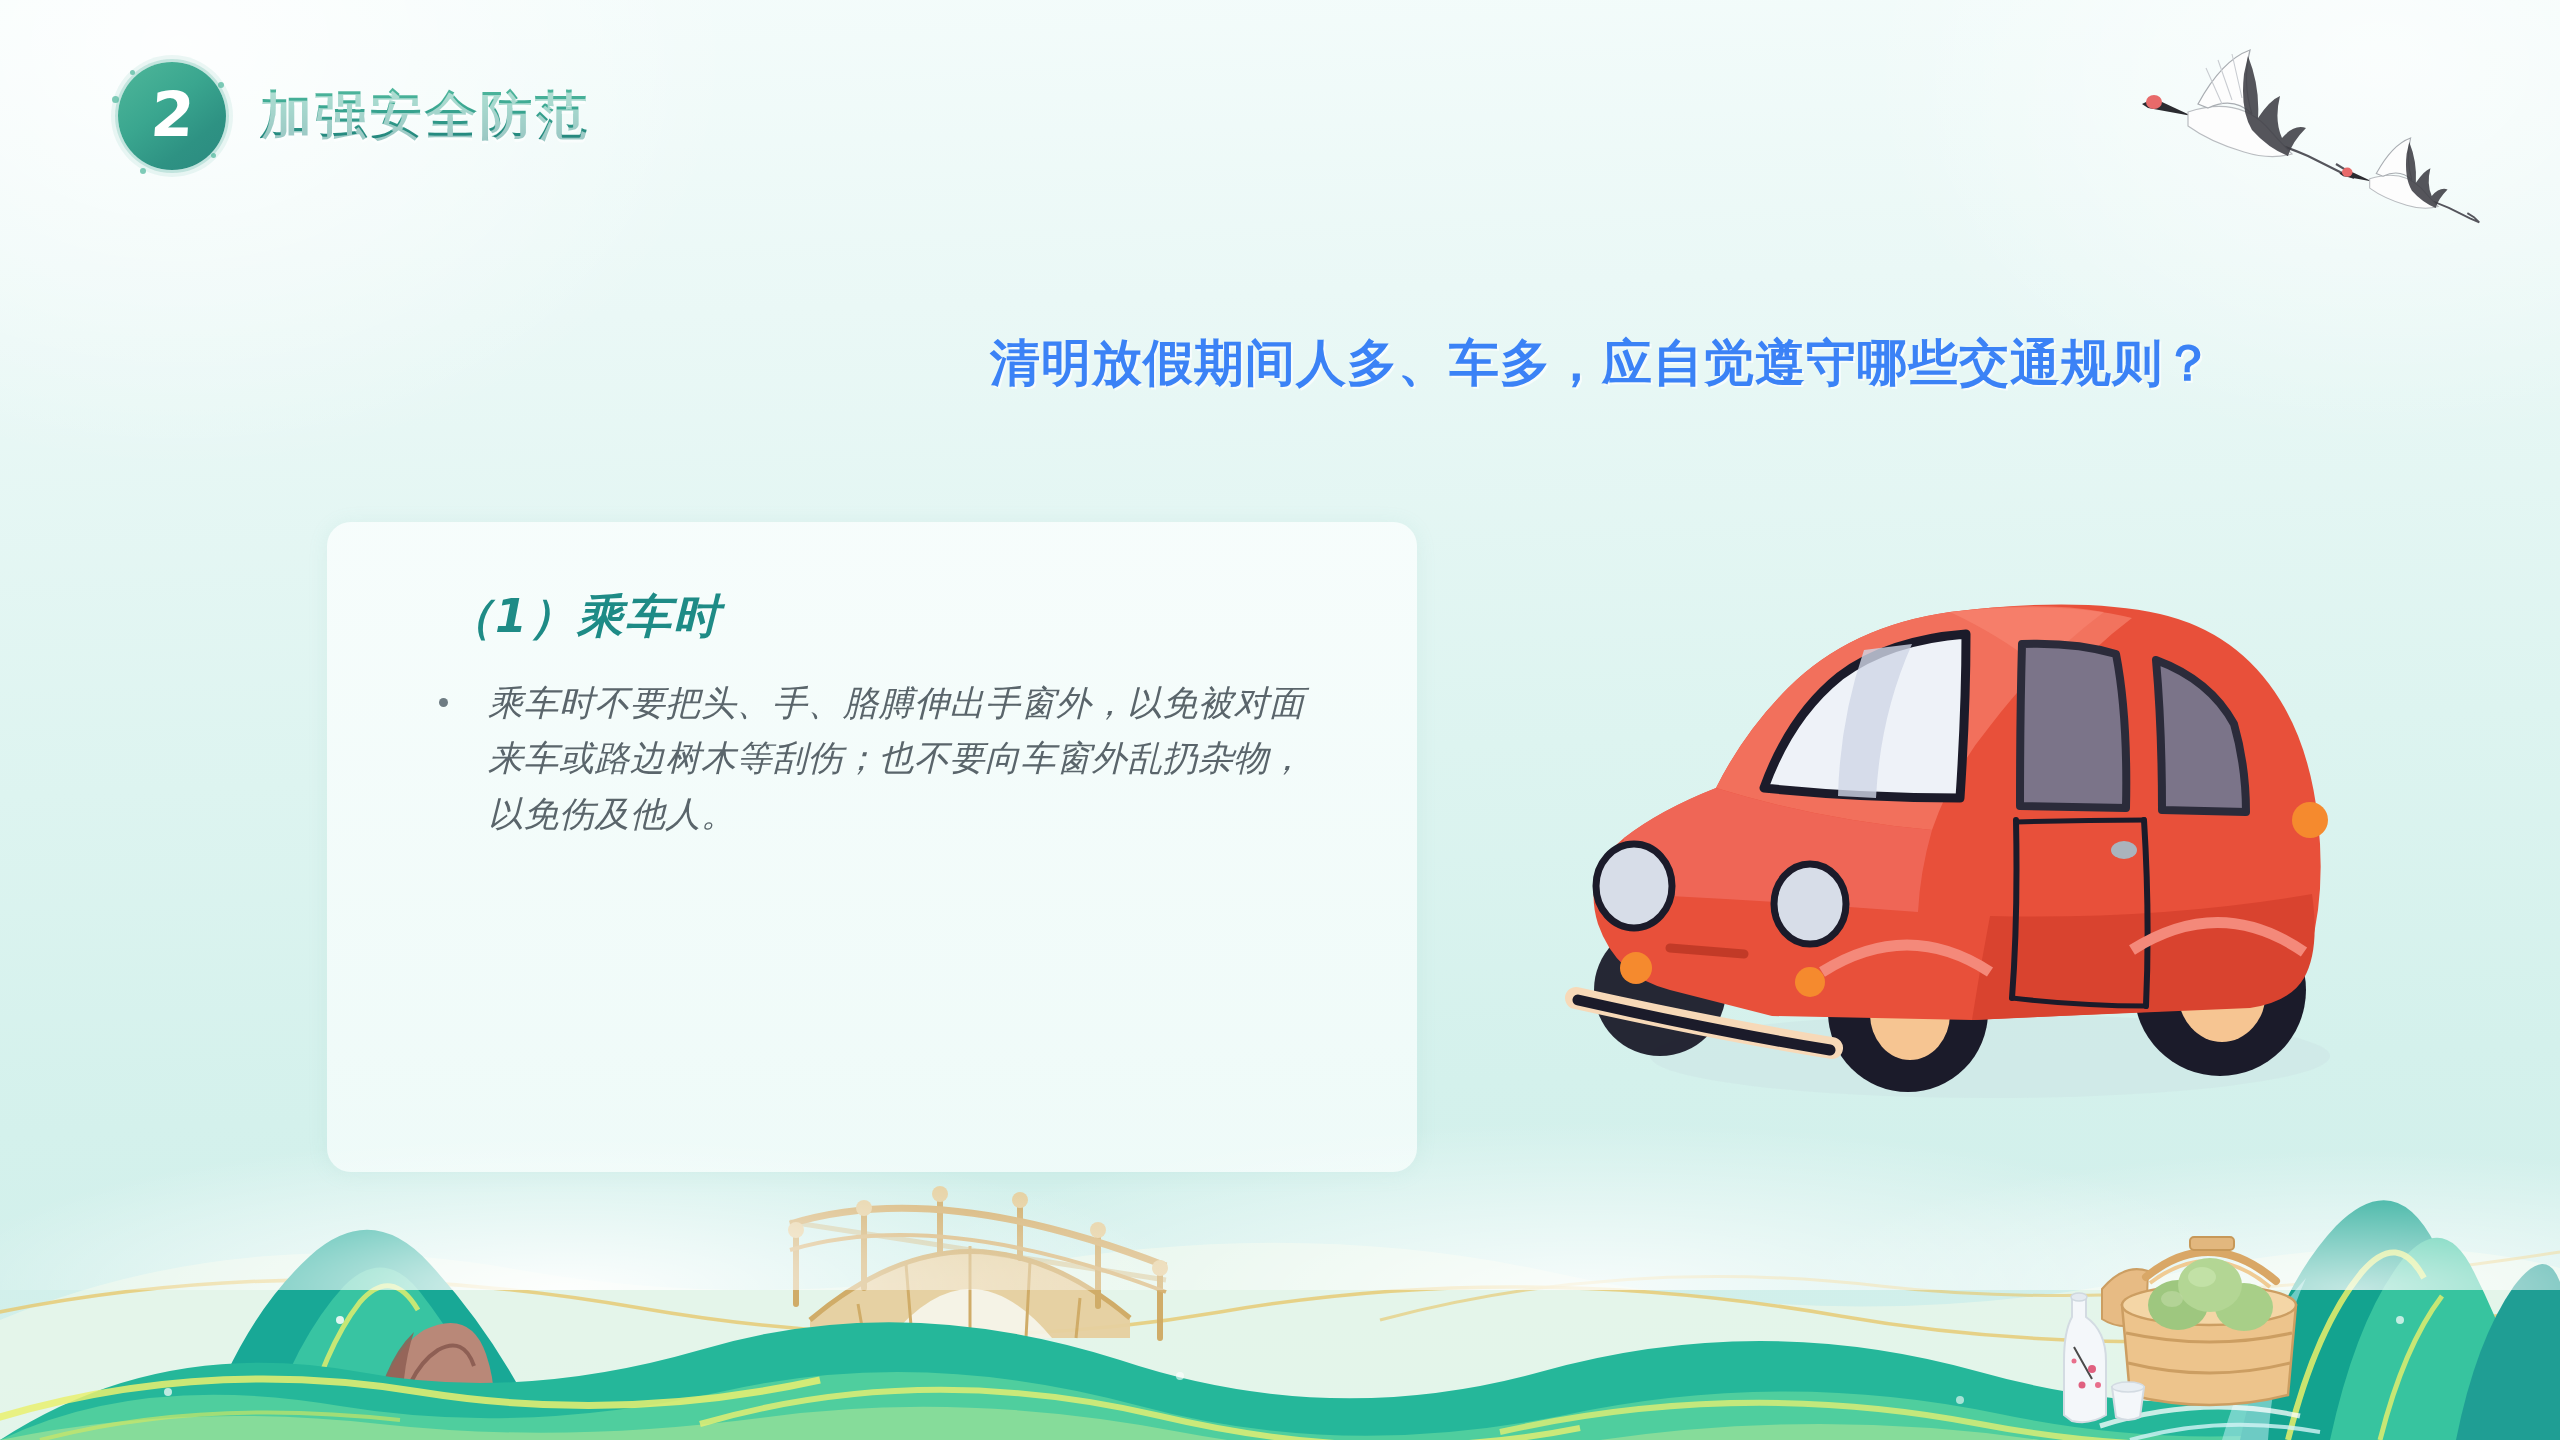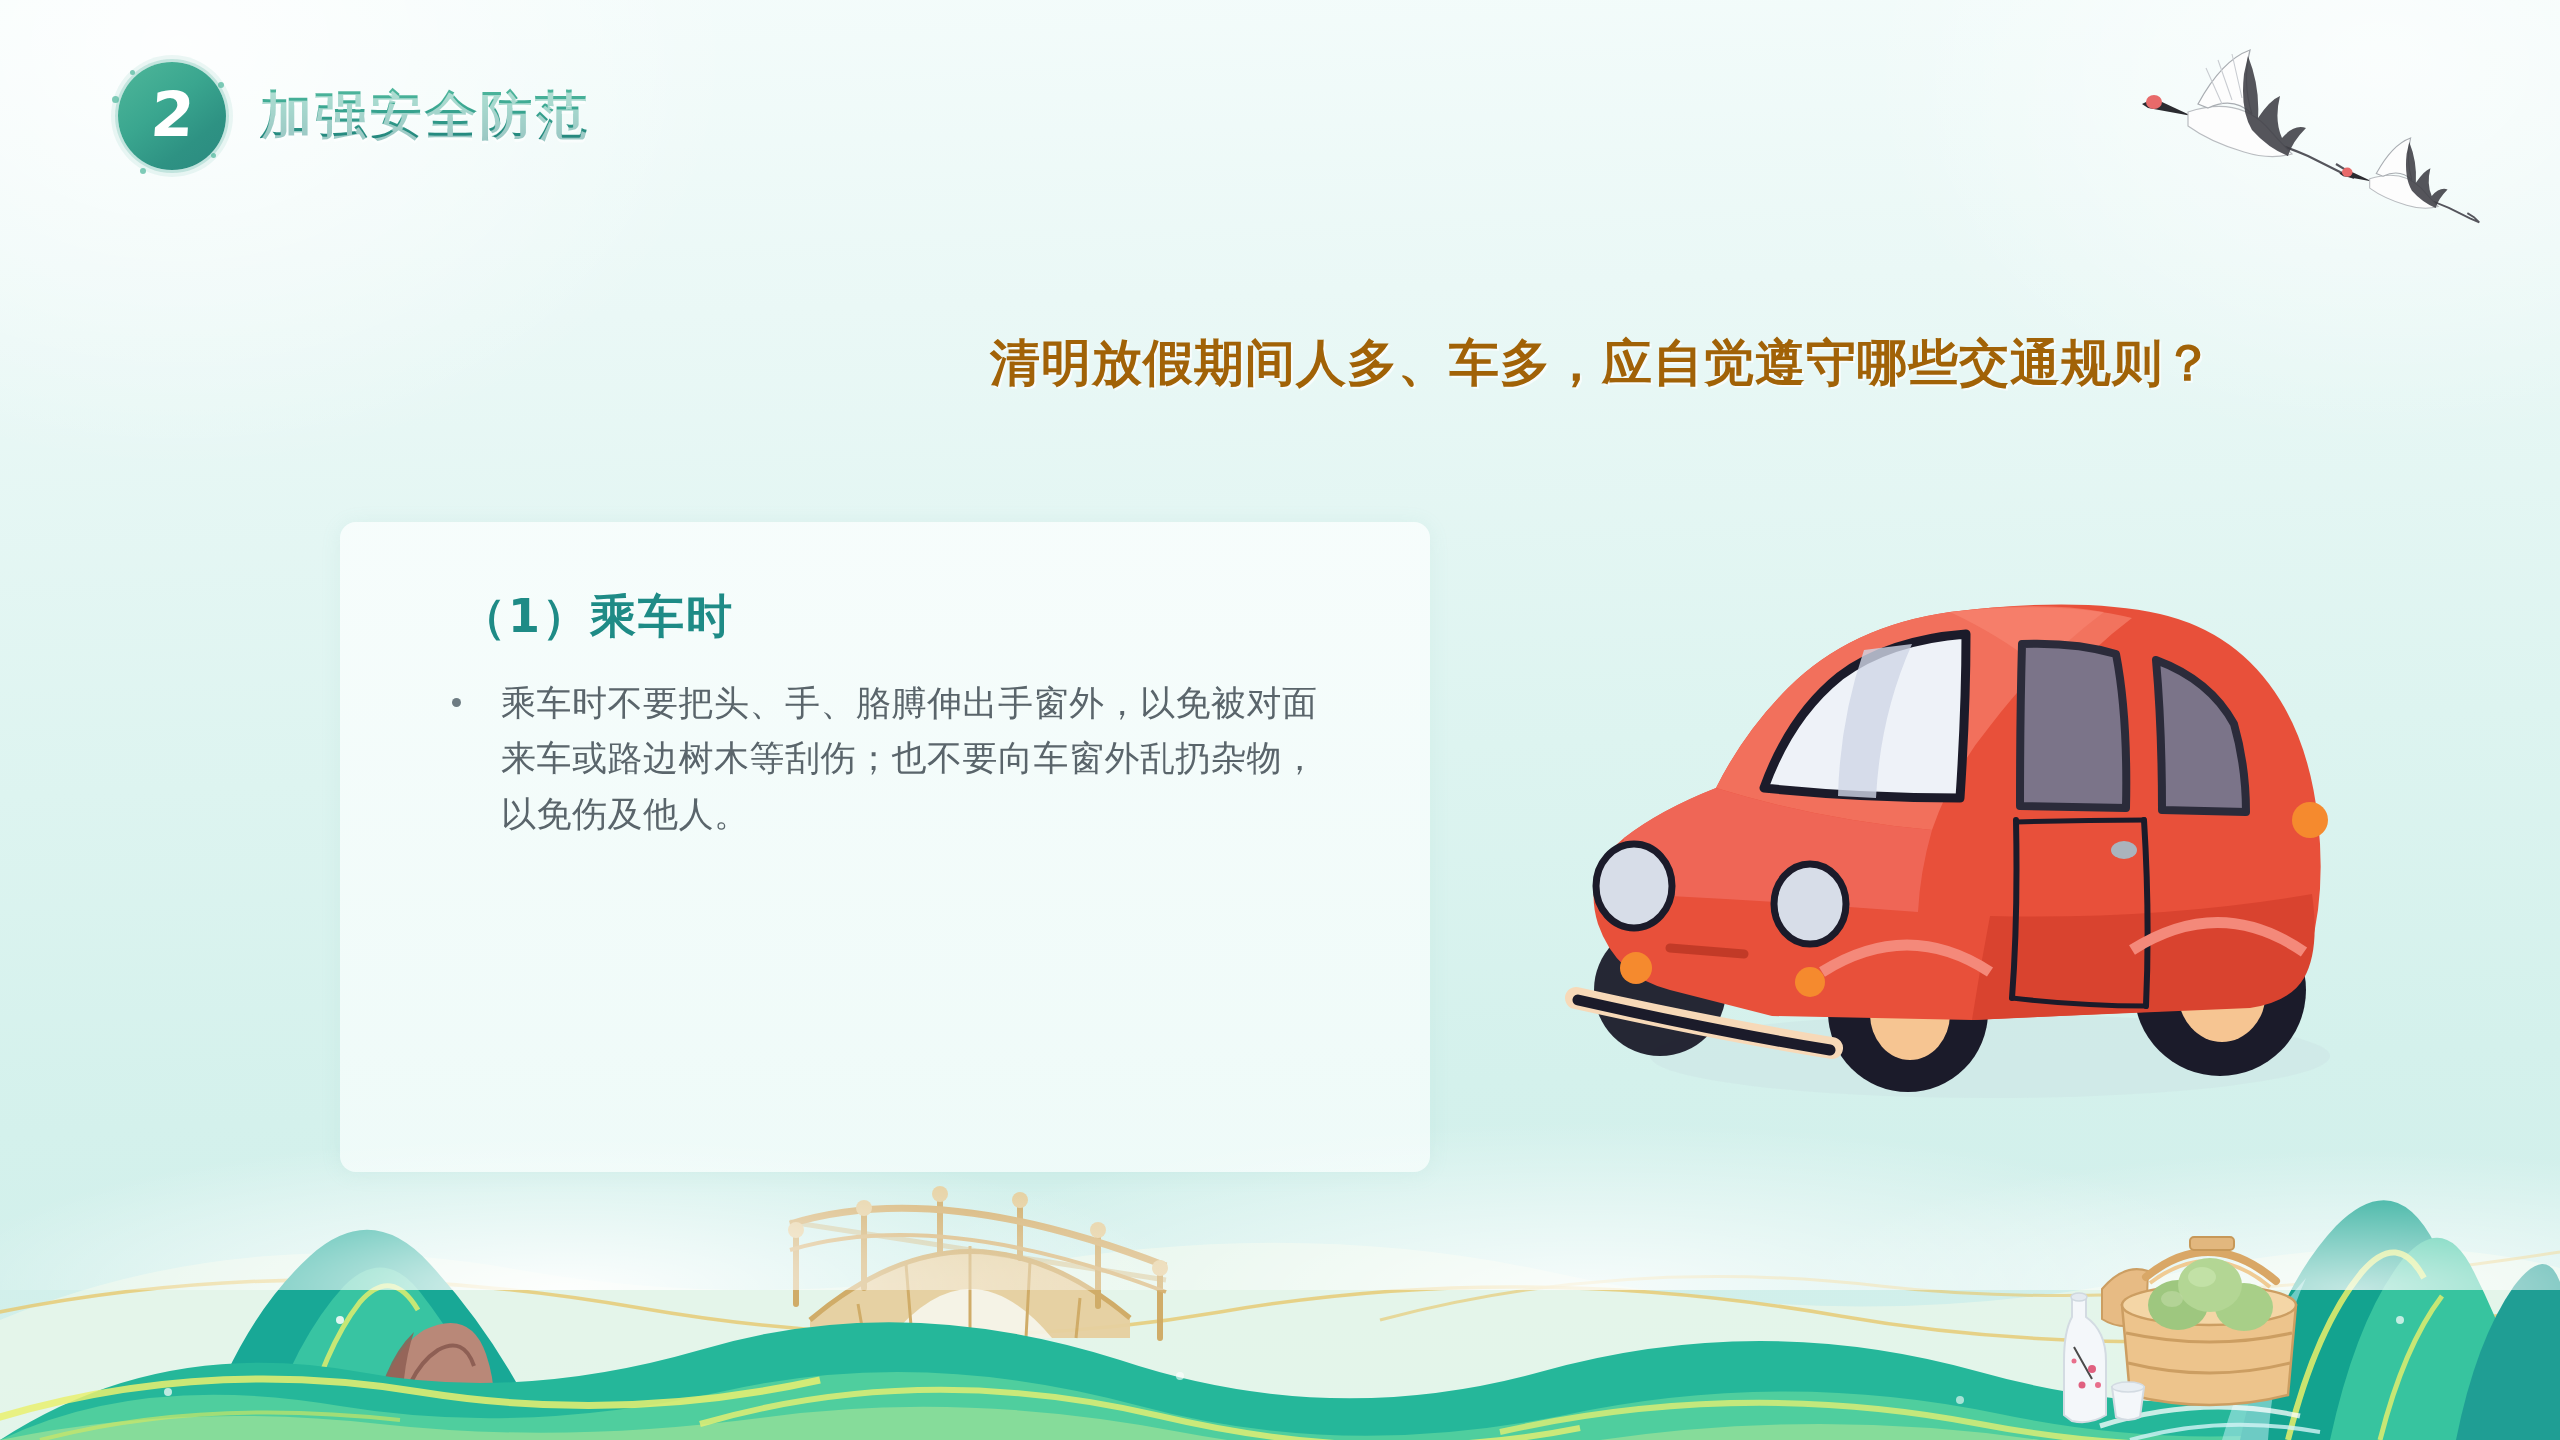--- a/index.html
+++ b/index.html
@@ -58,31 +58,32 @@
   }
   .tag-label{
     position:relative;color:#ffffff;font-size:52px;font-weight:bold;letter-spacing:2px;
     font-family:"DejaVu Sans","Liberation Sans",sans-serif;
     text-shadow:2px 3px 0 rgba(20,90,86,.35);white-space:nowrap;
   }
 
   
   .question{
     position:absolute;left:990px;top:330px;
-    font-size:50px;font-weight:bold;color:#a16207;letter-spacing:1px;
+    font-size:50px;font-weight:bold;color:#3b82f6;letter-spacing:1px;
     font-family:"DejaVu Sans","Liberation Sans",sans-serif;
     text-shadow:2px 2px 0 rgba(255,255,255,.65);white-space:nowrap;
   }
 
   
   .card{
-    position:absolute;left:340px;top:522px;width:1090px;height:650px;
+    position:absolute;left:327px;top:522px;width:1090px;height:650px;
     background:linear-gradient(180deg,rgba(247,253,252,.97) 0%,rgba(240,251,249,.95) 100%);
-    border-radius:16px;
+    border-radius:24px;
     box-shadow:0 2px 20px rgba(120,190,180,.12);
+    font-style:italic;
   }
   .card-title{
     position:absolute;left:120px;top:64px;
     font-size:46px;font-weight:bold;color:#1e8b86;letter-spacing:2px;
     font-family:"DejaVu Sans","Liberation Sans",sans-serif;white-space:nowrap;
   }
   .bullets{position:absolute;left:112px;top:154px;right:84px;}
   .bullet{display:flex;align-items:flex-start;margin-bottom:40px;}
   .bullet .dot{
     flex:0 0 auto;width:9px;height:9px;border-radius:50%;background:#6e7c83;

